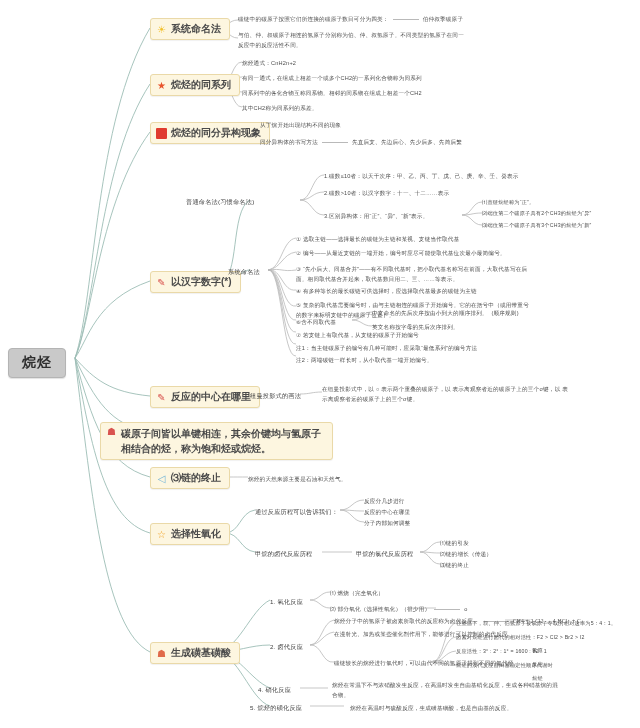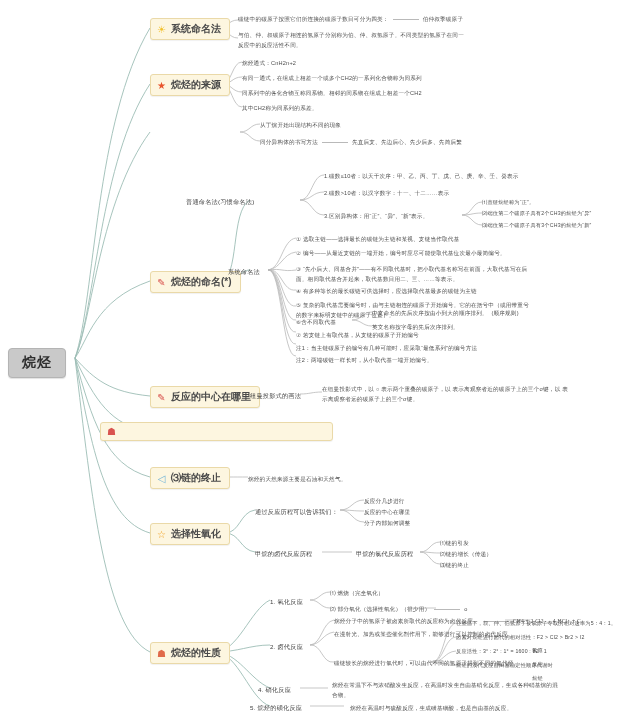--- a/index.html
+++ b/index.html
@@ -151,35 +151,39 @@
     <span class="ic ic-bulb">☀</span>
     <span>系统命名法</span>
   </div>
   <div class="leaf" style="left:238px;top:14px;">
     <span>碳链中的碳原子按照它们所连接的碳原子数目可分为四类：</span><span class="hr"></span><span>伯仲叔季碳原子</span>
   </div>
   <div class="leaf multi" style="left:238px;top:30px;width:230px;">与伯、仲、叔碳原子相连的氢原子分别称为伯、仲、叔氢原子。不同类型的氢原子在同一反应中的反应活性不同。</div>
 
   <div class="topic" style="left:150px;top:74px;">
     <span class="ic ic-star">★</span>
-    <span>烷烃的来源</span>
+    <span>烷烃的同系列</span>
   </div>
   <div class="leaf" style="left:242px;top:58px;">烷烃通式：CnH2n+2</div>
   <div class="leaf" style="left:242px;top:73px;">有同一通式，在组成上相差一个或多个CH2的一系列化合物称为同系列</div>
   <div class="leaf" style="left:242px;top:88px;">同系列中的各化合物互称同系物。相邻的同系物在组成上相差一个CH2</div>
   <div class="leaf" style="left:242px;top:103px;">其中CH2称为同系列的系差。</div>
 
+  <div class="topic" style="left:150px;top:122px;">
+    <span class="ic ic-redsq"></span>
+    <span>烷烃的同分异构现象</span>
+  </div>
   <div class="leaf" style="left:260px;top:120px;">从丁烷开始出现结构不同的现象</div>
   <div class="leaf" style="left:260px;top:137px;">
     <span>同分异构体的书写方法</span><span class="hr"></span><span>先直后支、先边后心、先少后多、先简后繁</span>
   </div>
 
   <div class="topic" style="left:150px;top:271px;">
     <span class="ic ic-pen">✎</span>
-    <span>烷烃的命名(*)</span>
+    <span>以汉字数字(*)</span>
   </div>
 
   <div class="leaf lbl" style="left:186px;top:196px;">普通命名法(习惯命名法)</div>
   <div class="leaf" style="left:324px;top:171px;">1.碳数≤10者：以天干次序：甲、乙、丙、丁、戊、己、庚、辛、壬、癸表示</div>
   <div class="leaf" style="left:324px;top:188px;">2.碳数&gt;10者：以汉字数字：十一、十二……表示</div>
   <div class="leaf" style="left:324px;top:211px;">3.区别异构体：用“正”、“异”、“新”表示。</div>
   <div class="leaf tiny" style="left:482px;top:198px;">⑴直链烷烃称为“正”。</div>
   <div class="leaf tiny" style="left:482px;top:209px;">⑵端位第二个碳原子具有2个CH3的烷烃为“异”</div>
   <div class="leaf tiny" style="left:482px;top:221px;">⑶端位第二个碳原子具有3个CH3的烷烃为“新”</div>
 
@@ -200,20 +204,21 @@
 
   <div class="topic" style="left:150px;top:386px;">
     <span class="ic ic-pen2">✎</span>
     <span>反应的中心在哪里</span>
   </div>
   <div class="leaf lbl" style="left:250px;top:390px;">纽曼投影式的画法</div>
   <div class="leaf multi" style="left:322px;top:384px;width:250px;">在纽曼投影式中，以 ○ 表示两个重叠的碳原子，以 表示离观察者近的碳原子上的三个σ键，以 表示离观察者远的碳原子上的三个σ键。</div>
 
   <div class="topic wrap" style="left:100px;top:422px;width:218px;">
     <span class="ic ic-house">☗</span>
+    <span>碳原子间皆以单键相连，其余价键均与氢原子相结合的烃，称为饱和烃或烷烃。</span>
   </div>
 
   <div class="topic" style="left:150px;top:467px;">
     <span class="ic ic-flag">◁</span>
     <span>⑶链的终止</span>
   </div>
   <div class="leaf" style="left:248px;top:474px;">烷烃的天然来源主要是石油和天然气。</div>
 
   <div class="topic" style="left:150px;top:523px;">
     <span class="ic ic-star2">☆</span>
@@ -224,21 +229,21 @@
   <div class="leaf" style="left:364px;top:507px;">反应的中心在哪里</div>
   <div class="leaf" style="left:364px;top:518px;">分子内部如何调整</div>
   <div class="leaf lbl" style="left:255px;top:548px;">甲烷的卤代反应历程</div>
   <div class="leaf lbl" style="left:356px;top:548px;">甲烷的氯代反应历程</div>
   <div class="leaf" style="left:440px;top:538px;">⑴链的引发</div>
   <div class="leaf" style="left:440px;top:549px;">⑵链的增长（传递）</div>
   <div class="leaf" style="left:440px;top:560px;">⑶链的终止</div>
 
   <div class="topic" style="left:150px;top:642px;">
     <span class="ic ic-home2">☗</span>
-    <span>烷烃的性质</span>
+    <span>生成磺基磺酸</span>
   </div>
 
   <div class="leaf lbl" style="left:270px;top:596px;">1. 氧化反应</div>
   <div class="leaf" style="left:330px;top:588px;">⑴ 燃烧（完全氧化）</div>
   <div class="leaf" style="left:330px;top:604px;">
     <span>⑵ 部分氧化（选择性氧化）（很少用）</span><span class="hr"></span><span>o</span>
   </div>
 
   <div class="leaf lbl" style="left:270px;top:641px;">2. 卤代反应</div>
   <div class="leaf" style="left:334px;top:616px;">

